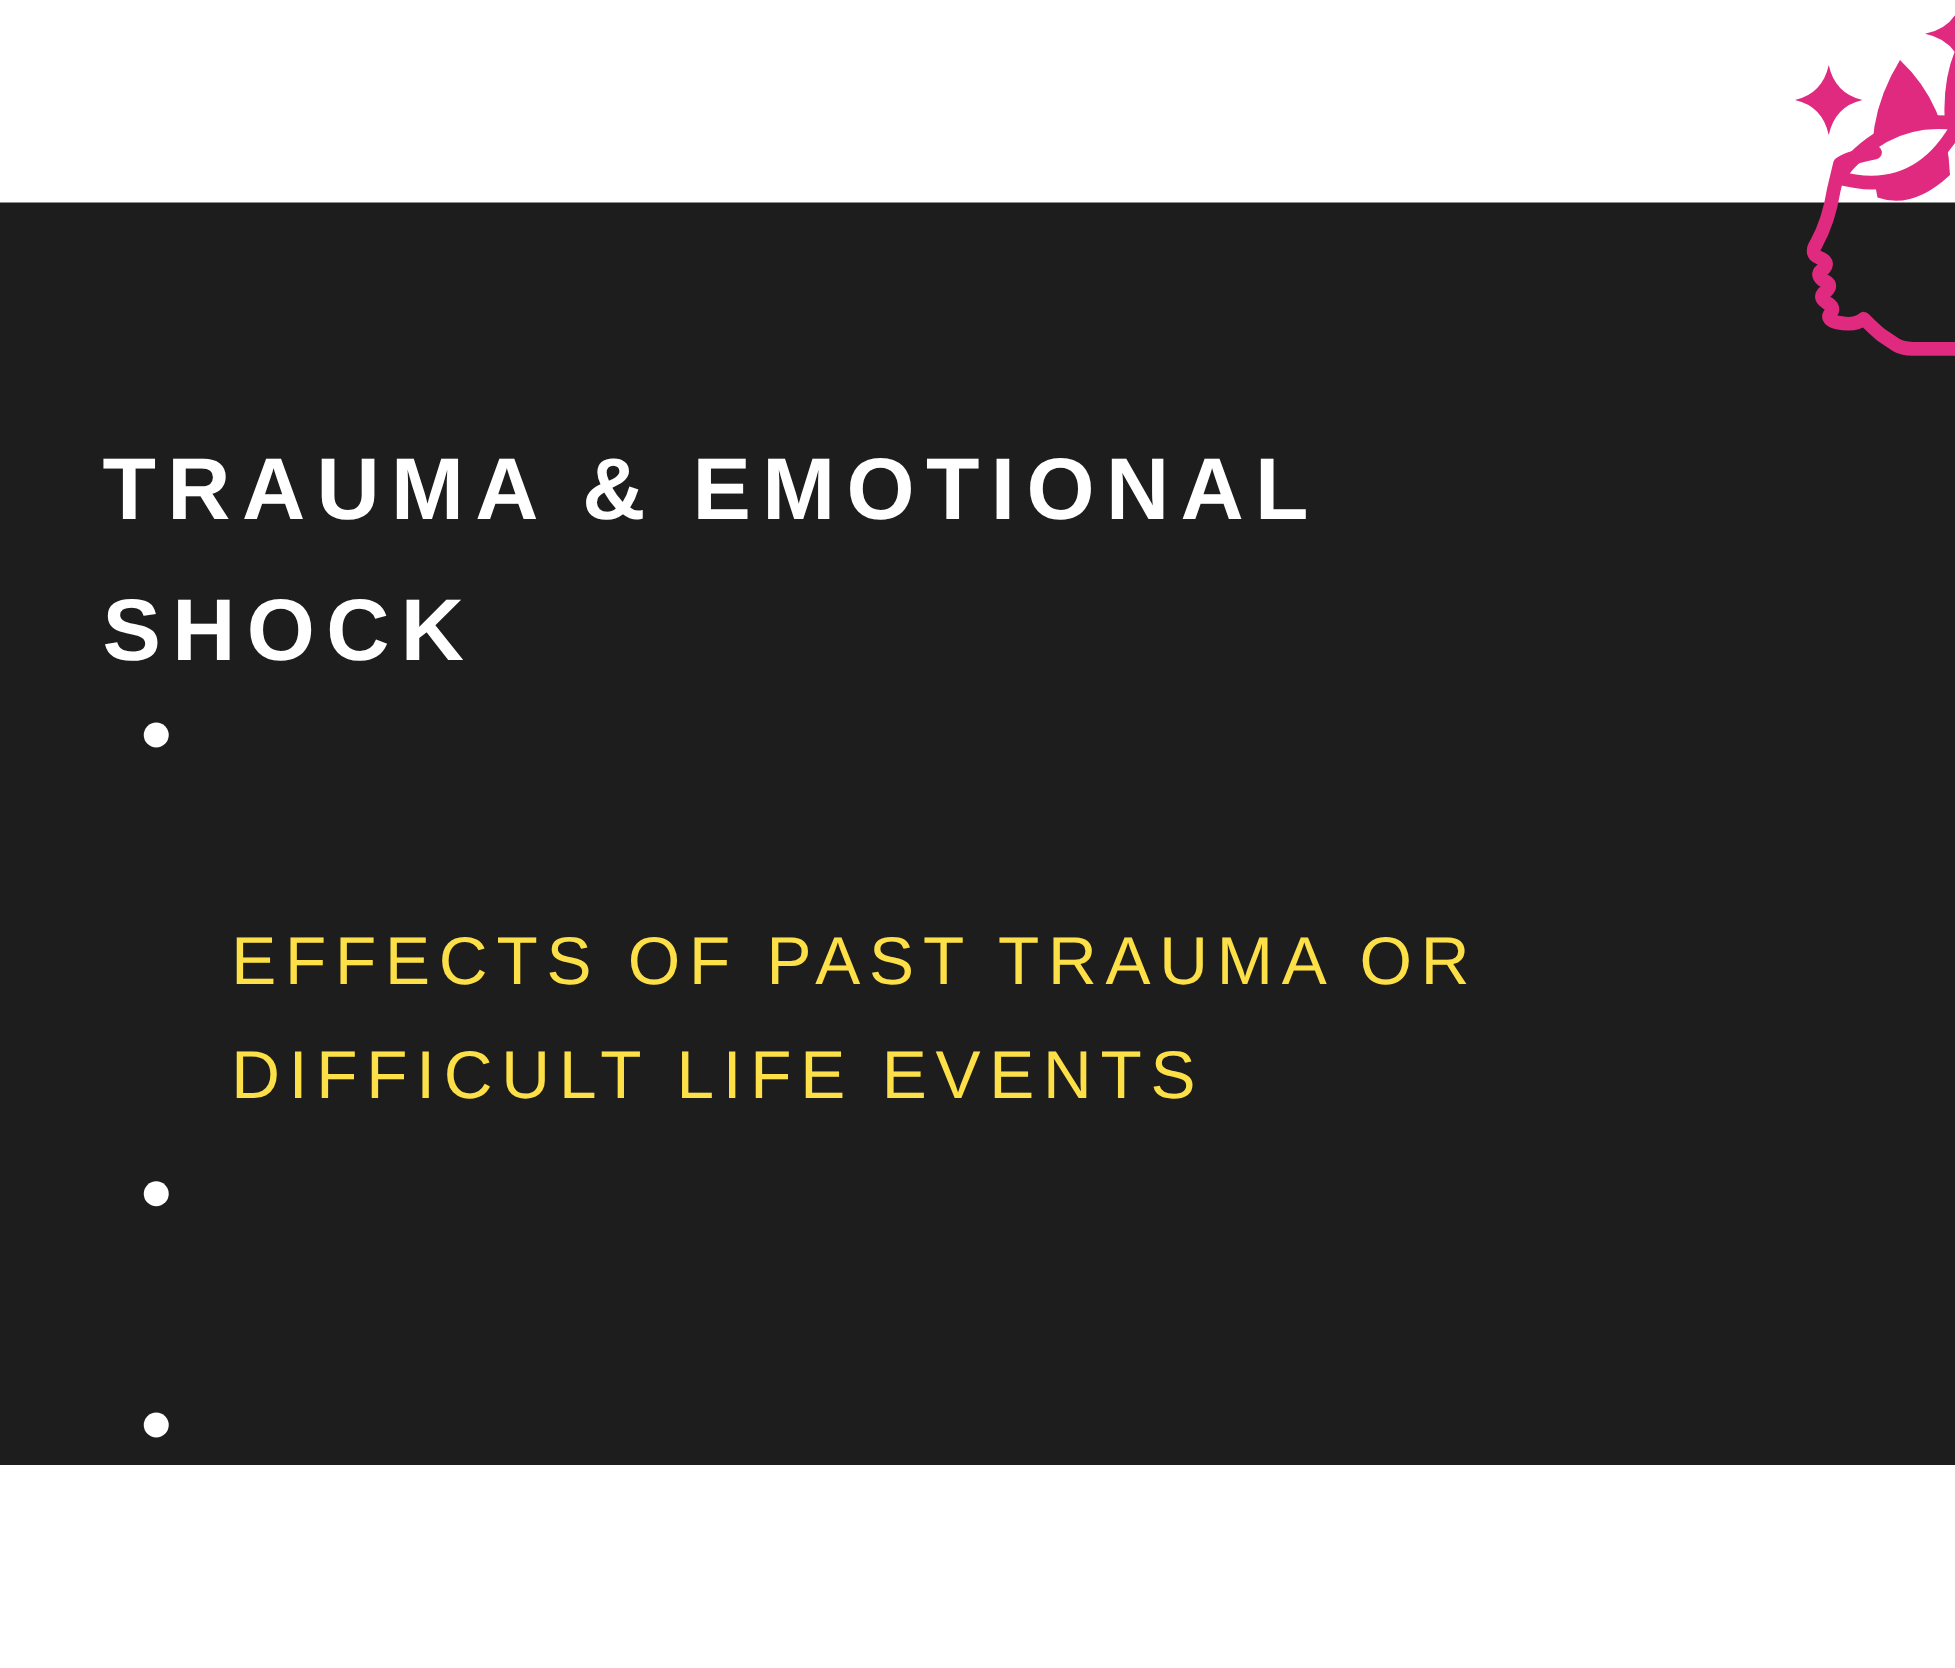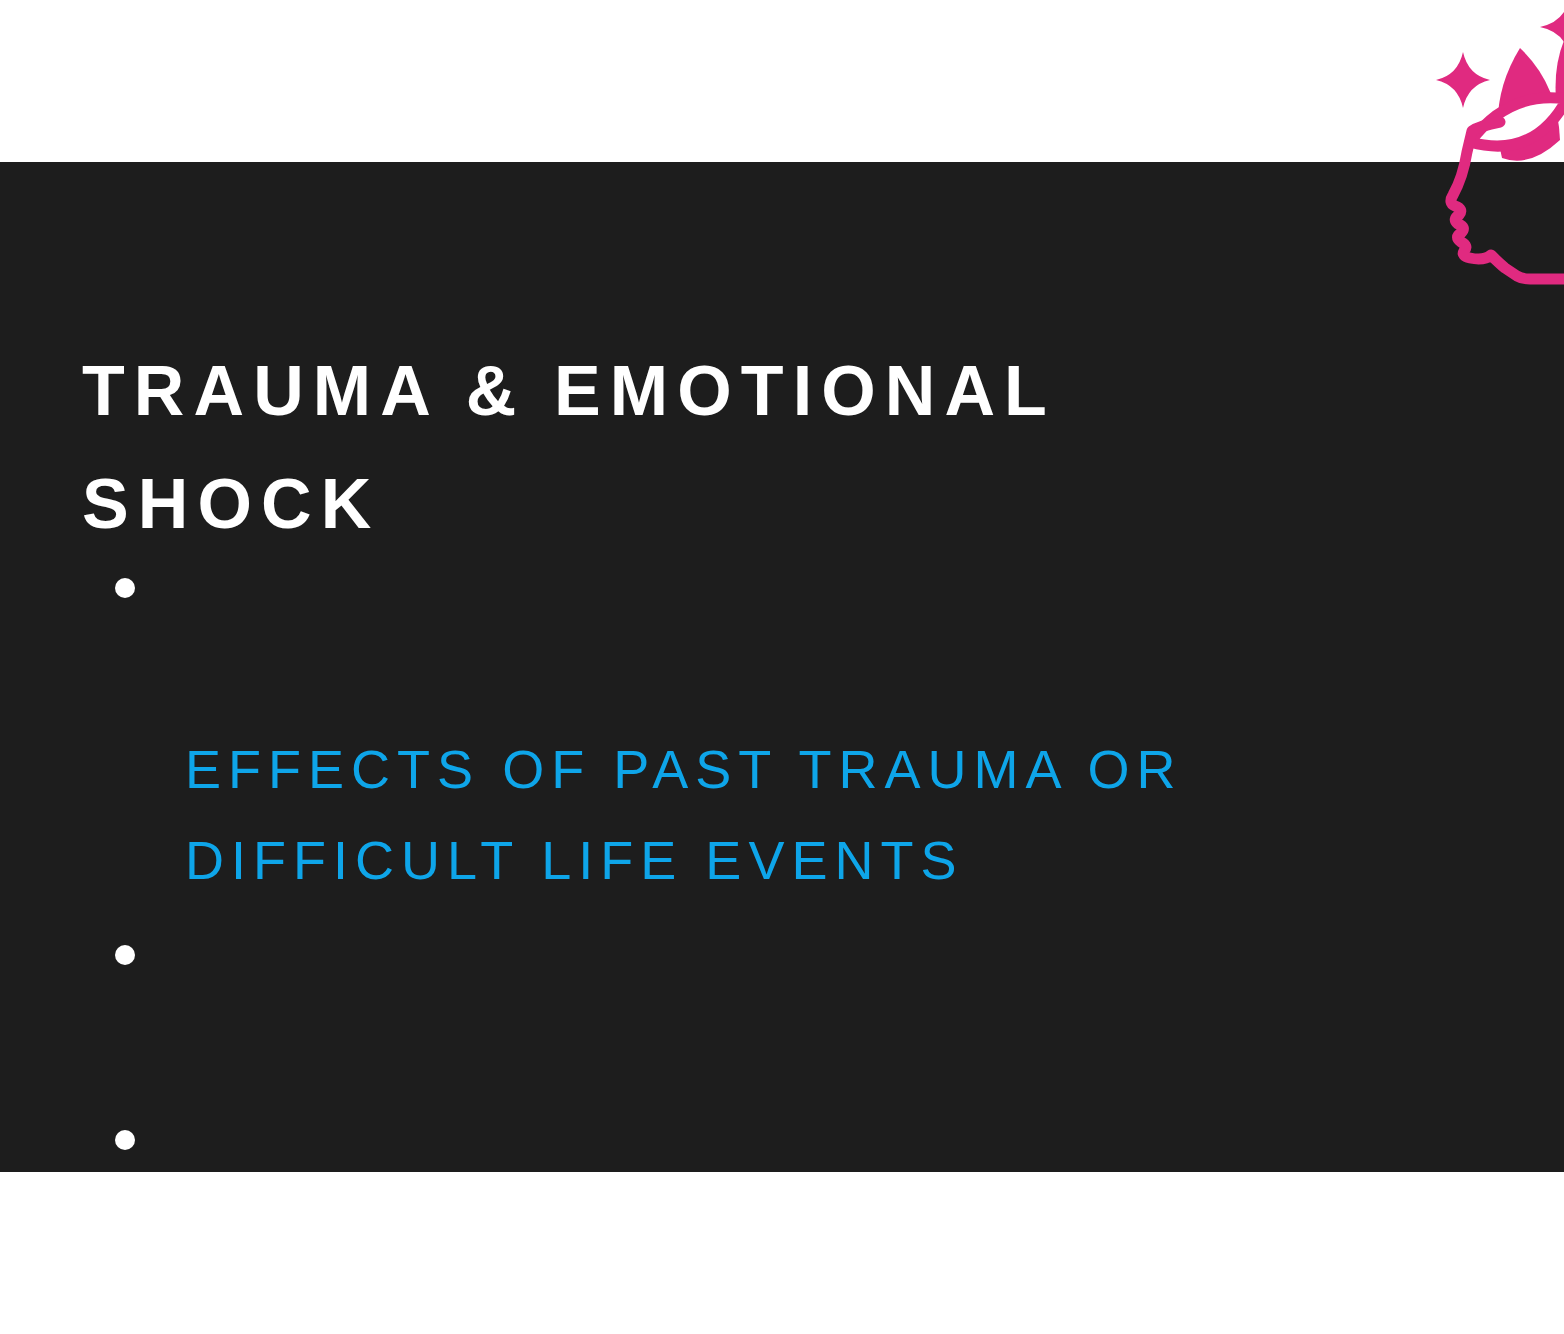--- a/index.html
+++ b/index.html
@@ -41,21 +41,21 @@
     left: 82px;
     top: 380px;
     margin: 0;
     padding: 0;
     list-style: none;
   }
   .bullets li {
     position: relative;
     padding-left: 103px;
     margin: 0 0 3px 0;
-    color: #0ea5e9;
+    color: #fde047;
     font-size: 54px;
     font-weight: 300;
     letter-spacing: 0.13em;
     line-height: 91px;
     white-space: pre-line;
     max-width: 1300px;
   }
   .bullet-dot {
     position: absolute;
     left: 33px;

